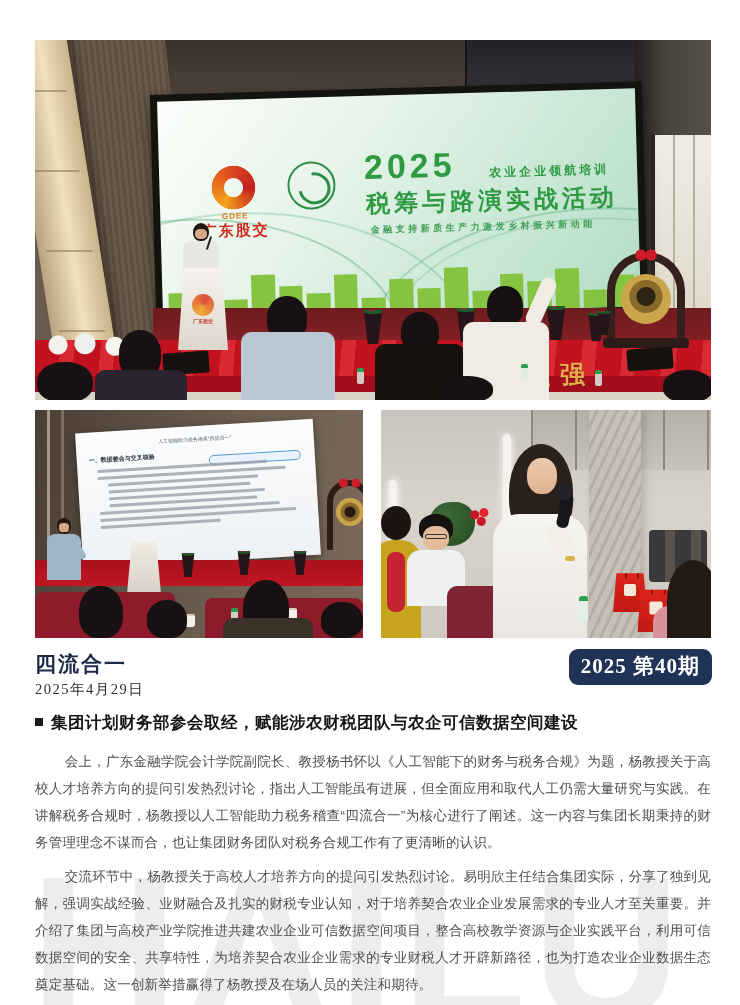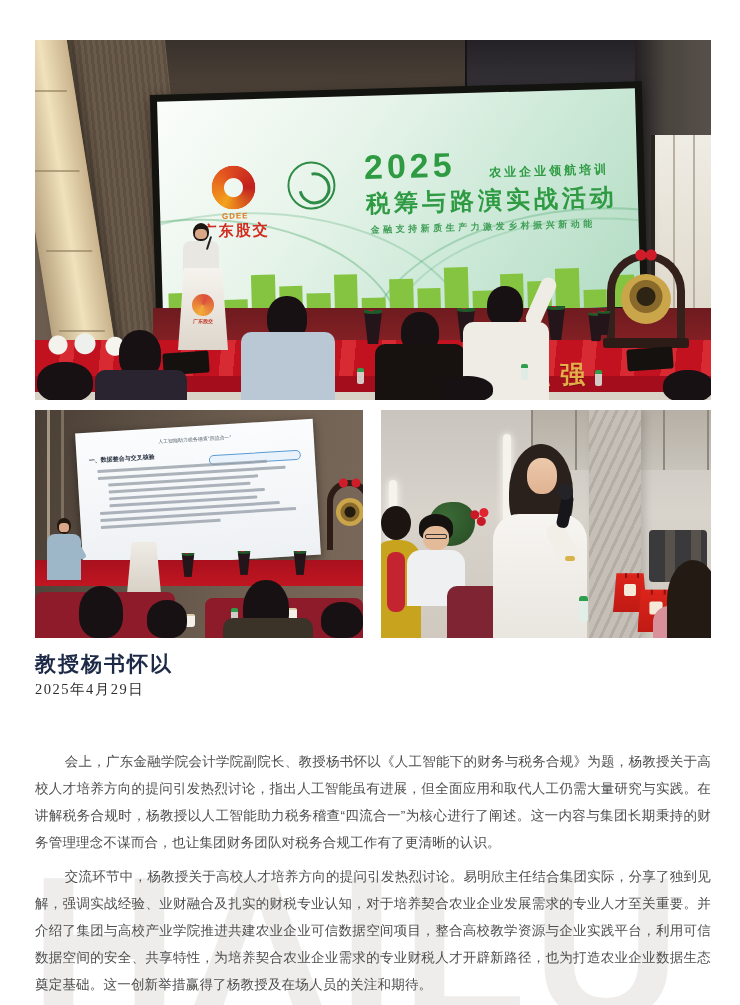--- a/index.html
+++ b/index.html
@@ -448,23 +448,28 @@
     <div class="abs mic"></div>
     <div class="abs mic-head"></div>
 
     <div class="giftbag" style="left:232px; top:158px; position:absolute"></div>
     <div class="giftbag" style="left:258px; top:176px; position:absolute; transform:scale(1.1)"></div>
     <div class="abs r-bottle"></div>
     <div class="abs corner-shoulder"></div>
     <div class="abs corner-head"></div>
   </div>
 
-  <div class="dept">教授杨书怀以</div>
+  <div class="dept">四流合一</div>
   <div class="date">2025年4月29日</div>
-
+  <div class="issue-badge">2025 第40期</div>
+
+  <div class="headline-row">
+    <div class="headline-bullet"></div>
+    <div class="headline">集团计划财务部参会取经，赋能涉农财税团队与农企可信数据空间建设</div>
+  </div>
 
   <div class="body-text">
     <p>会上，广东金融学院会计学院副院长、教授杨书怀以《人工智能下的财务与税务合规》为题，杨教授关于高校人才培养方向的提问引发热烈讨论，指出人工智能虽有进展，但全面应用和取代人工仍需大量研究与实践。在讲解税务合规时，杨教授以人工智能助力税务稽查“四流合一”为核心进行了阐述。这一内容与集团长期秉持的财务管理理念不谋而合，也让集团财务团队对税务合规工作有了更清晰的认识。</p>
     <p>交流环节中，杨教授关于高校人才培养方向的提问引发热烈讨论。易明欣主任结合集团实际，分享了独到见解，强调实战经验、业财融合及扎实的财税专业认知，对于培养契合农业企业发展需求的专业人才至关重要。并介绍了集团与高校产业学院推进共建农业企业可信数据空间项目，整合高校教学资源与企业实践平台，利用可信数据空间的安全、共享特性，为培养契合农业企业需求的专业财税人才开辟新路径，也为打造农业企业数据生态奠定基础。这一创新举措赢得了杨教授及在场人员的关注和期待。</p>
 
   </div>
 
 </div>
 
 </body></html>

